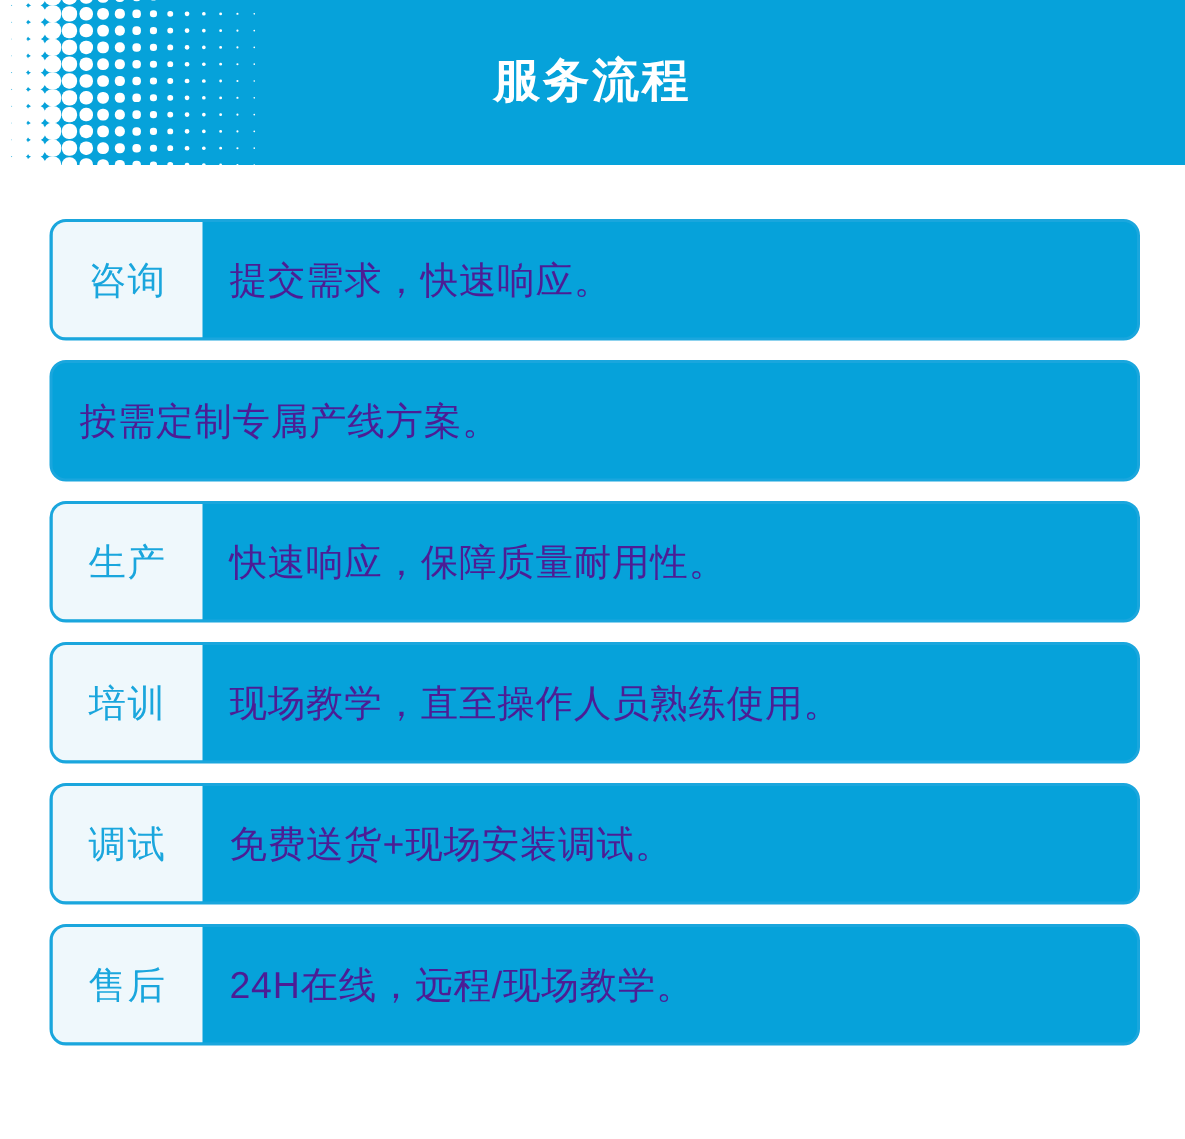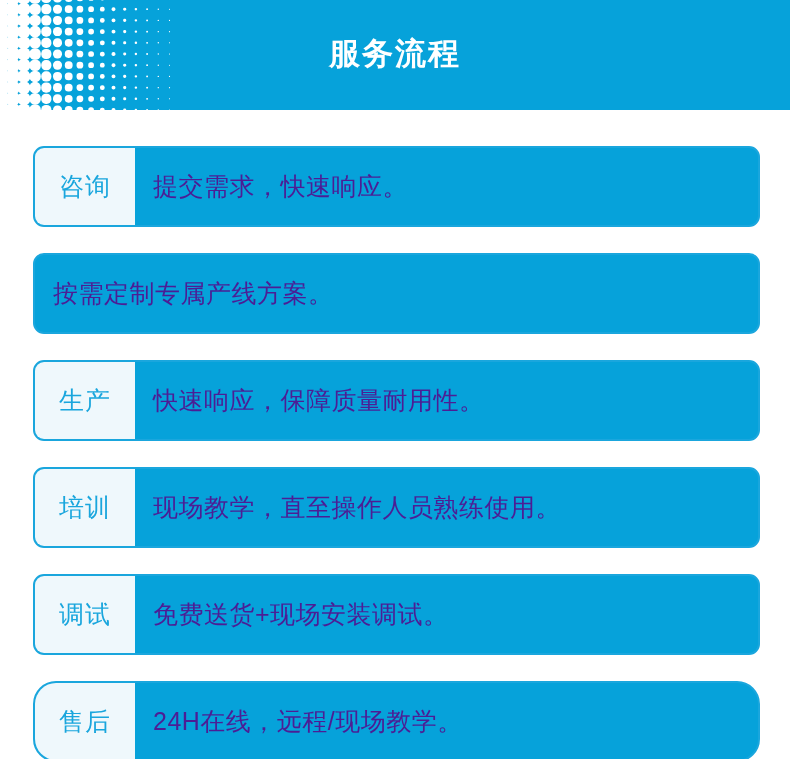--- a/index.html
+++ b/index.html
@@ -61,28 +61,28 @@
     position: absolute;
     left: 33px;
     top: 146px;
     width: 727px;
   }
   .row {
     position: relative;
     display: flex;
     align-items: stretch;
     height: 81px;
-    margin-bottom: 26px;
+    margin-bottom: 13px;
     border: 2px solid #1AA6DD;
     border-radius: 11px;
     background: #06A2DA;
     overflow: hidden;
     box-sizing: border-box;
   }
-  .row:last-child { margin-bottom: 0; border-radius: 23px; }
+  .row:last-child { margin-bottom: 0; }
 
   .row-label {
     flex: 0 0 100px;
     background: #EFF8FC;
     display: flex;
     align-items: center;
     justify-content: center;
     color: #1AA6DD;
     font-size: 25px;
     font-weight: 500;

